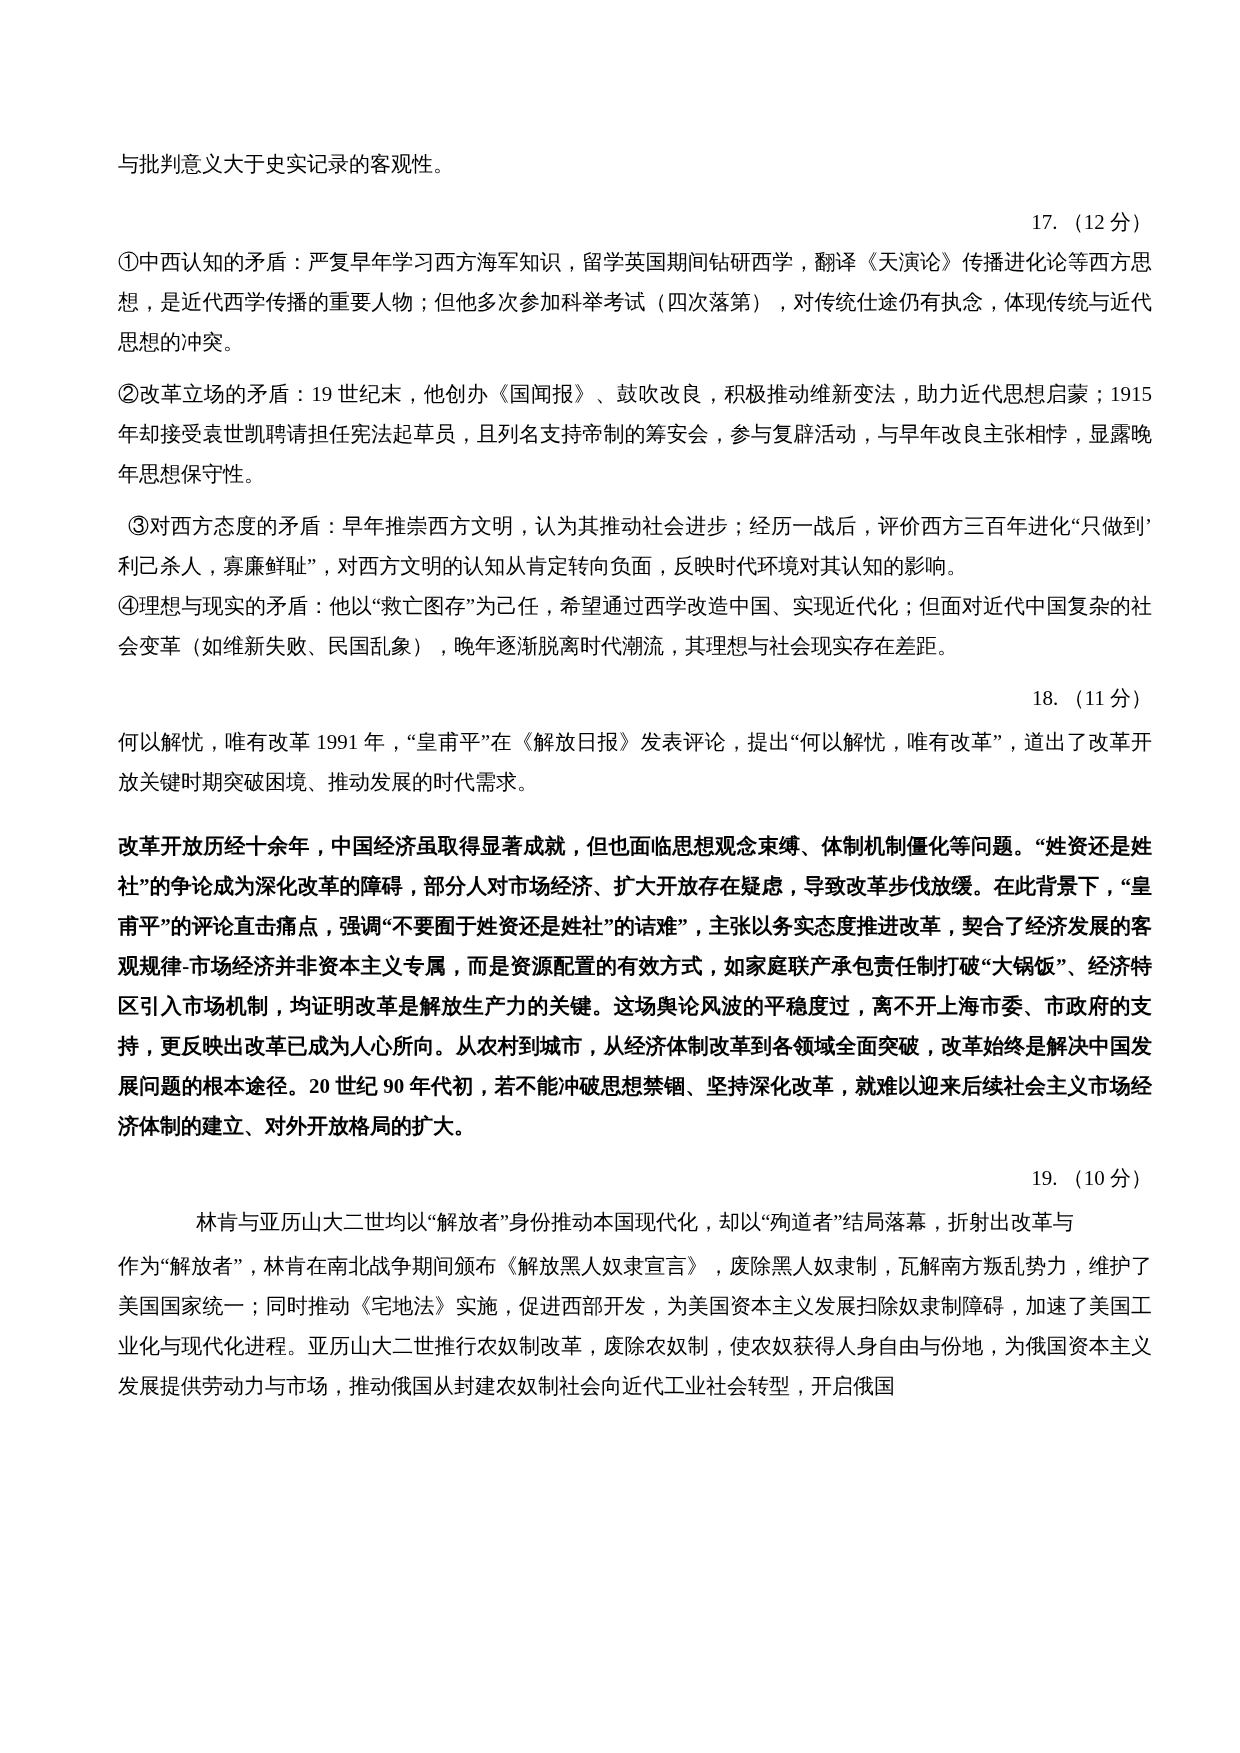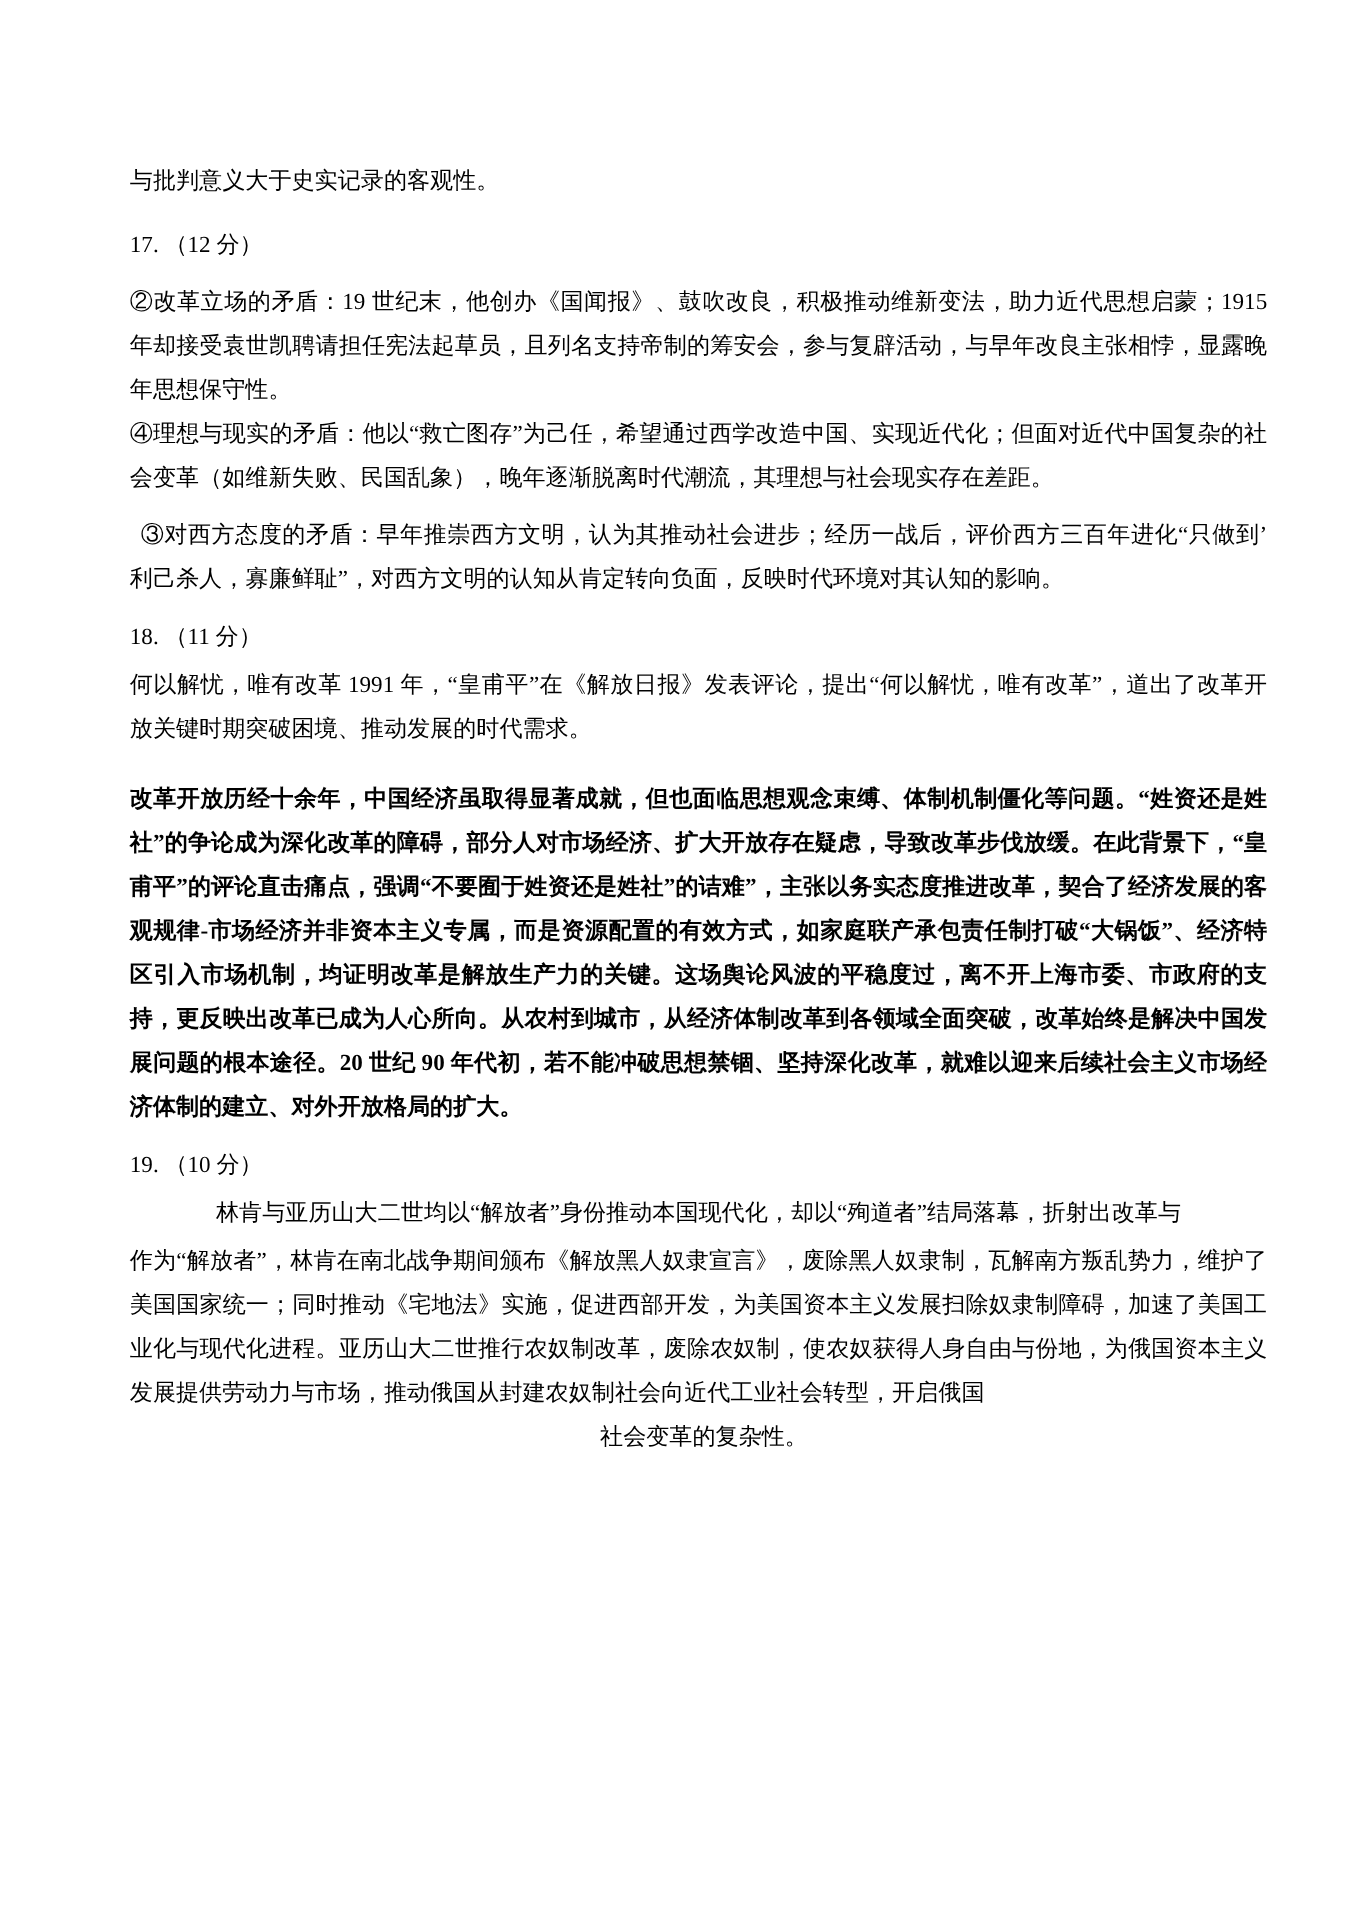--- a/index.html
+++ b/index.html
@@ -24,44 +24,45 @@
     font-size: 21px;
     line-height: 40px;
   }
   .para {
     margin: 0;
     text-align: justify;
     text-justify: inter-ideograph;
     word-break: break-word;
   }
   .para.no-justify { text-align: center; }
-  .heading { text-align: left; }
+  .heading { text-align: right; }
   .indent-half { text-indent: 10px; }
   .mt-a { margin-top: 18px; }
   .mt-b { margin-top: 12px; }
   .mt-c { margin-top: 24px; font-weight: bold; }
   .mt-d { margin-top: 12px; }
   .mt-e { margin-top: 4px; }
 </style>
 </head>
 <body>
 
 <div class="doc-page">
   <div class="doc-content">
 
     <p class="para">与批判意义大于史实记录的客观性。</p>
 
     <p class="para heading mt-a">17. （12 分）</p>
 
+    <p class="para">①中西认知的矛盾：严复早年学习西方海军知识，留学英国期间钻研西学，翻译《天演论》传播进化论等西方思想，是近代西学传播的重要人物；但他多次参加科举考试（四次落第），对传统仕途仍有执念，体现传统与近代思想的冲突。</p>
 
     <p class="para mt-b">②改革立场的矛盾：19 世纪末，他创办《国闻报》、鼓吹改良，积极推动维新变法，助力近代思想启蒙；1915 年却接受袁世凯聘请担任宪法起草员，且列名支持帝制的筹安会，参与复辟活动，与早年改良主张相悖，显露晚年思想保守性。</p>
 
+    <p class="para mt-b indent-half">③对西方态度的矛盾：早年推崇西方文明，认为其推动社会进步；经历一战后，评价西方三百年进化“只做到’ 利己杀人，寡廉鲜耻”，对西方文明的认知从肯定转向负面，反映时代环境对其认知的影响。</p>
+
     <p class="para">④理想与现实的矛盾：他以“救亡图存”为己任，希望通过西学改造中国、实现近代化；但面对近代中国复杂的社会变革（如维新失败、民国乱象），晚年逐渐脱离时代潮流，其理想与社会现实存在差距。</p>
-
-    <p class="para mt-b indent-half">③对西方态度的矛盾：早年推崇西方文明，认为其推动社会进步；经历一战后，评价西方三百年进化“只做到’ 利己杀人，寡廉鲜耻”，对西方文明的认知从肯定转向负面，反映时代环境对其认知的影响。</p>
 
     <p class="para heading mt-b">18. （11 分）</p>
 
     <p class="para mt-e">何以解忧，唯有改革 1991 年，“皇甫平”在《解放日报》发表评论，提出“何以解忧，唯有改革”，道出了改革开放关键时期突破困境、推动发展的时代需求。</p>
 
     <p class="para mt-c">改革开放历经十余年，中国经济虽取得显著成就，但也面临思想观念束缚、体制机制僵化等问题。“姓资还是姓社”的争论成为深化改革的障碍，部分人对市场经济、扩大开放存在疑虑，导致改革步伐放缓。在此背景下，“皇甫平”的评论直击痛点，强调“不要囿于姓资还是姓社”的诘难”，主张以务实态度推进改革，契合了经济发展的客观规律-市场经济并非资本主义专属，而是资源配置的有效方式，如家庭联产承包责任制打破“大锅饭”、经济特区引入市场机制，均证明改革是解放生产力的关键。这场舆论风波的平稳度过，离不开上海市委、市政府的支持，更反映出改革已成为人心所向。从农村到城市，从经济体制改革到各领域全面突破，改革始终是解决中国发展问题的根本途径。20 世纪 90 年代初，若不能冲破思想禁锢、坚持深化改革，就难以迎来后续社会主义市场经济体制的建立、对外开放格局的扩大。</p>
 
 
     <p class="para heading mt-d">19. （10 分）</p>
 

